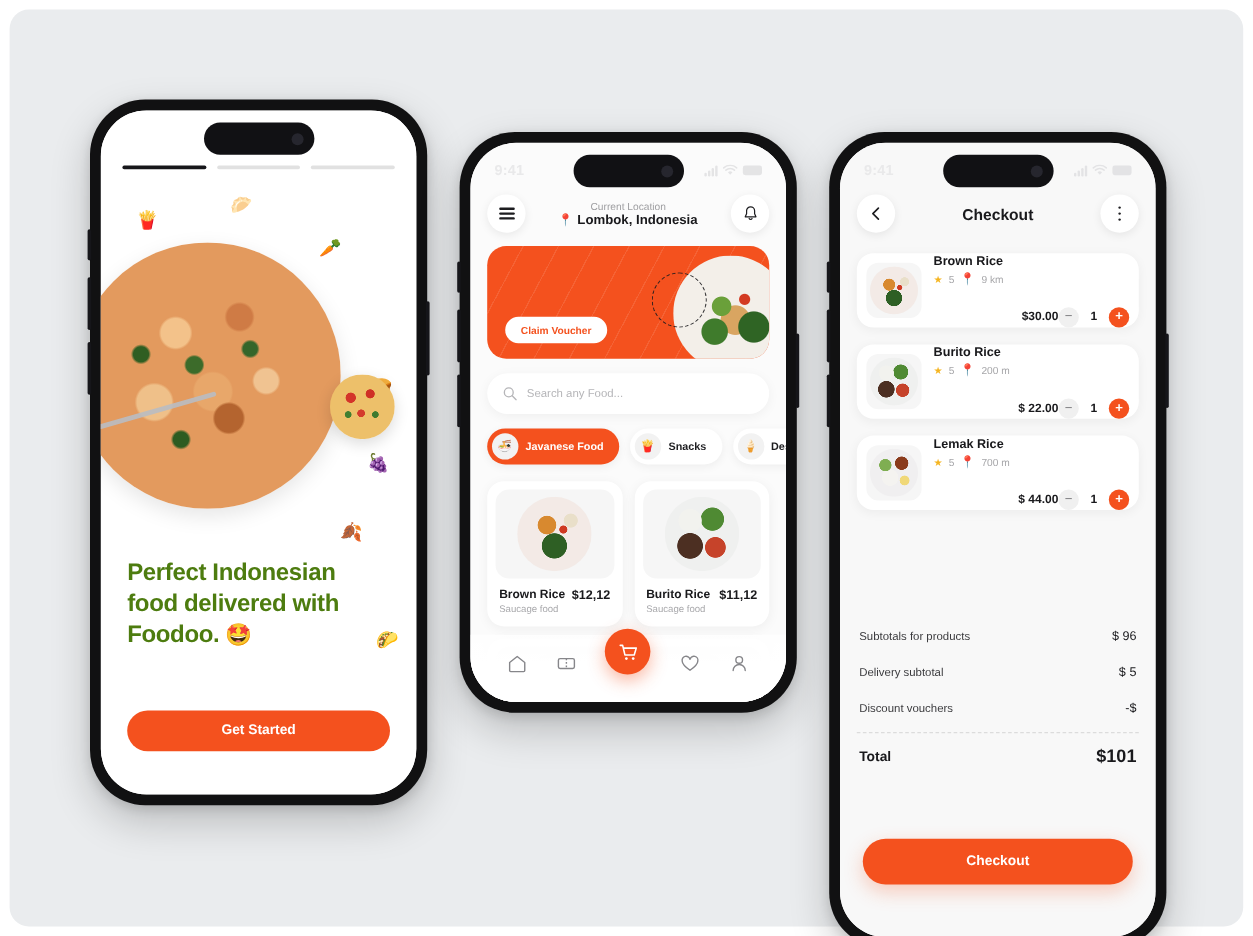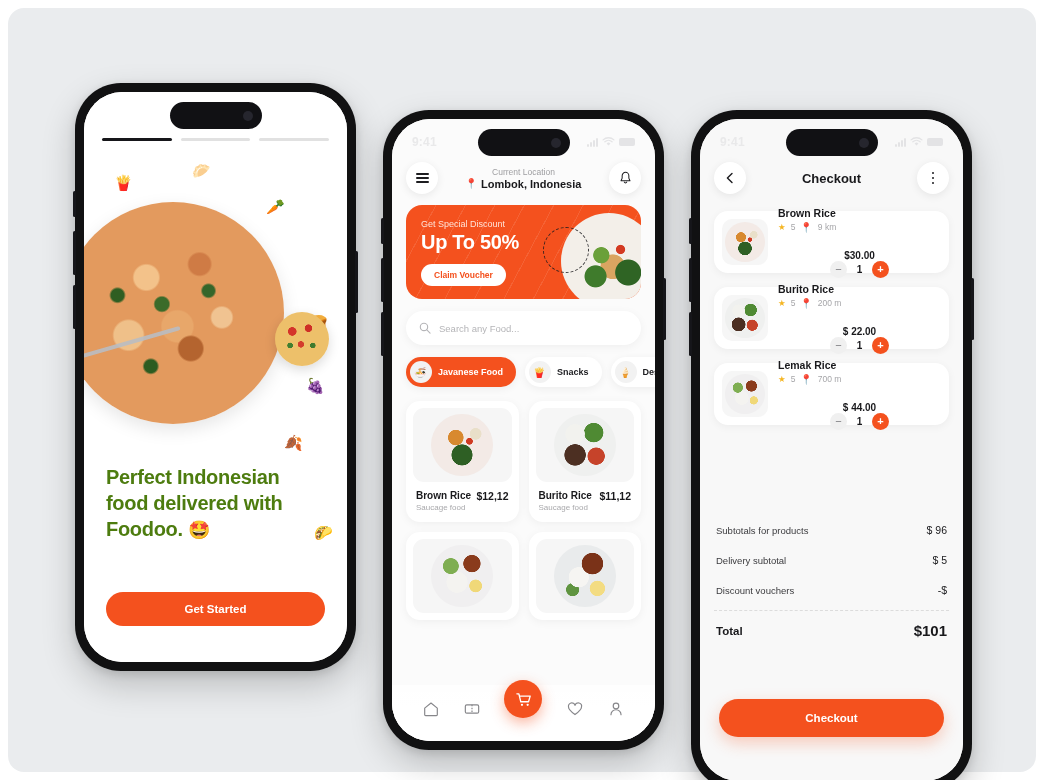--- a/index.html
+++ b/index.html
@@ -31,21 +31,21 @@
   }
   .phone .btn-side {
     position: absolute; left: -2px; width: 3px; background: #16161a; border-radius: 2px;
   }
   .phone .btn-side.b1 { top: 108px; height: 26px; }
   .phone .btn-side.b2 { top: 148px; height: 44px; }
   .phone .btn-side.b3 { top: 202px; height: 44px; }
   .phone .btn-pwr { position: absolute; right: -2px; top: 168px; width: 3px; height: 62px; background: #16161a; border-radius: 2px; }
 
   #phone1 { left: 75px; top: 83px; width: 281px; height: 588px; }
-  #phone2 { left: 383px; top: 110px; width: 281px; height: 640px; }
+  #phone2 { left: 383px; top: 110px; width: 281px; height: 484px; }
   #phone3 { left: 691px; top: 110px; width: 281px; height: 680px; }
 
   .notch {
     position: absolute; top: 10px; left: 50%; transform: translateX(-50%);
     width: 92px; height: 27px; background: #111114; border-radius: 16px; z-index: 30;
   }
   .notch .cam {
     position: absolute; right: 9px; top: 50%; transform: translateY(-50%);
     width: 10px; height: 10px; border-radius: 50%;
     background: #26262e;
@@ -242,21 +242,21 @@
     position: absolute; left: 14px; right: 14px; height: 62px; background: #fff;
     border-radius: 14px; display: flex; align-items: center; padding: 8px; gap: 10px;
     box-shadow: 0 2px 9px rgba(0,0,0,.05);
   }
   .citem .cthumb { width: 46px; height: 46px; border-radius: 10px; background: #f6f6f6; display: flex; align-items: center; justify-content: center; flex-shrink: 0; }
   .cthumb .dish { width: 40px; height: 40px; }
   .cbody { flex: 1; min-width: 0; }
   .c-name { font-size: 10.5px; font-weight: bold; color: #19191c; }
   .c-meta { display: flex; align-items: center; gap: 5px; margin-top: 3px; font-size: 8.5px; color: #a6a6a9; }
   .c-meta .star { color: #f5b521; }
-  .c-bottom { display: flex; align-items: center; justify-content: flex-end; margin-top: 17px; flex-direction: column; }
+  .c-bottom { display: flex; align-items: center; justify-content: flex-end; margin-top: 17px; }
   .c-price { font-size: 10px; font-weight: bold; color: #19191c; }
   .qty { display: flex; align-items: center; gap: 9px; }
   .qbtn { width: 17px; height: 17px; border-radius: 50%; border: none; cursor: pointer; display: flex; align-items: center; justify-content: center; font-size: 11px; line-height: 1; font-family: "Liberation Sans", sans-serif; }
   .qminus { background: #f0f0f0; color: #7a7a7d; }
   .qplus { background: #f4511e; color: #fff; font-weight: bold; }
   .qnum { font-size: 10px; font-weight: bold; color: #19191c; min-width: 7px; text-align: center; }
 
   .summary { position: absolute; left: 14px; right: 14px; top: 396px; }
   .srow { display: flex; justify-content: space-between; align-items: center; padding: 9px 2px; }
   .s-label { font-size: 9.5px; color: #3b3b3e; }
@@ -367,24 +367,20 @@
             <path d="M7 1.4a3.6 3.6 0 0 0-3.6 3.6v2.6L2.2 10.4h9.6L10.6 7.6V5A3.6 3.6 0 0 0 7 1.4Z" fill="none" stroke="#1d1d20" stroke-width="1.1" stroke-linejoin="round"></path>
             <path d="M5.7 11.9a1.4 1.4 0 0 0 2.6 0" fill="none" stroke="#1d1d20" stroke-width="1.1" stroke-linecap="round"></path>
           </svg>
         </button>
       </div>
 
       <div class="banner">
         <div class="stripes"></div>
         <div class="banner-food"></div>
         <div class="badge-ring"></div>
-        <div class="banner-txt">
-          <div class="b-small">Get Special Discount</div>
-          <div class="b-big">Up To 50%</div>
-        </div>
         <button class="claim">Claim Voucher</button>
       </div>
 
       <div class="search">
         <svg width="12" height="12" viewBox="0 0 13 13">
           <circle cx="5.4" cy="5.4" r="4" fill="none" stroke="#b5b5b8" stroke-width="1.2"></circle>
           <path d="M8.5 8.5 L12 12" stroke="#b5b5b8" stroke-width="1.2" stroke-linecap="round"></path>
         </svg>
         <input placeholder="Search any Food..." style="">
       </div>

